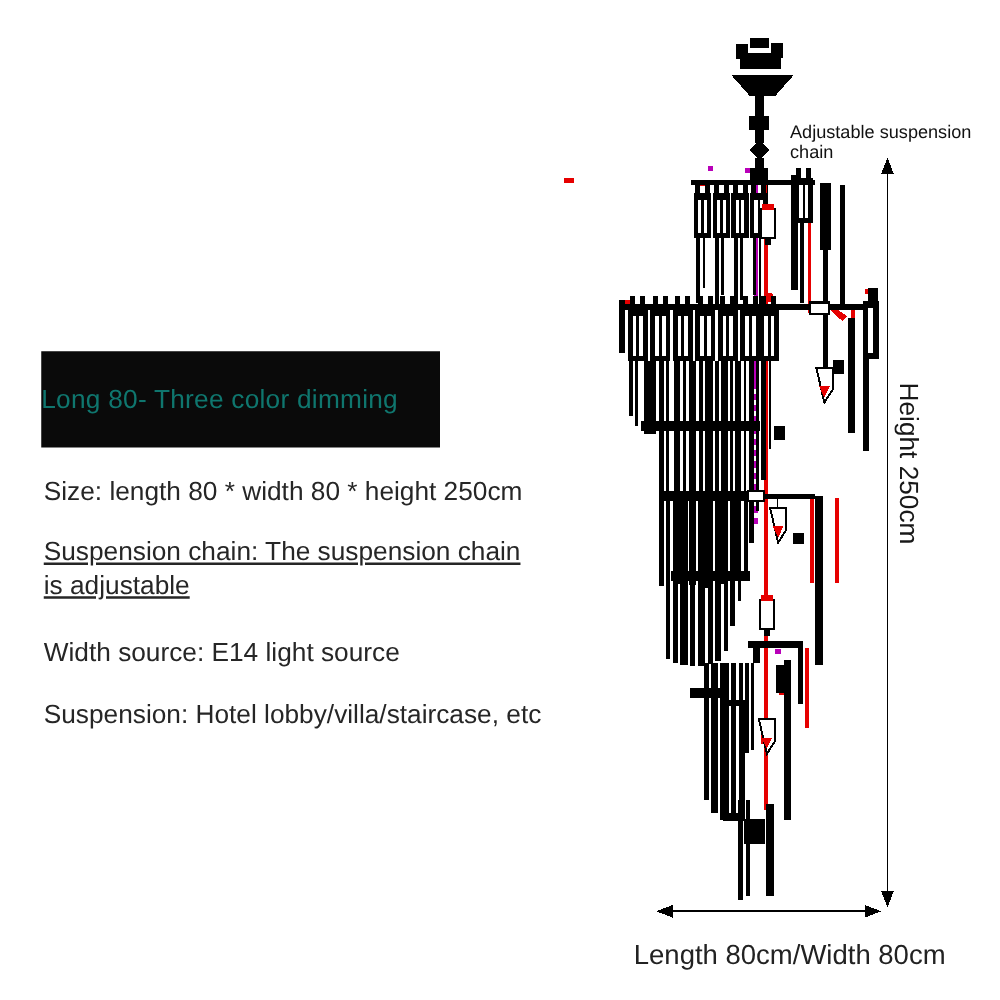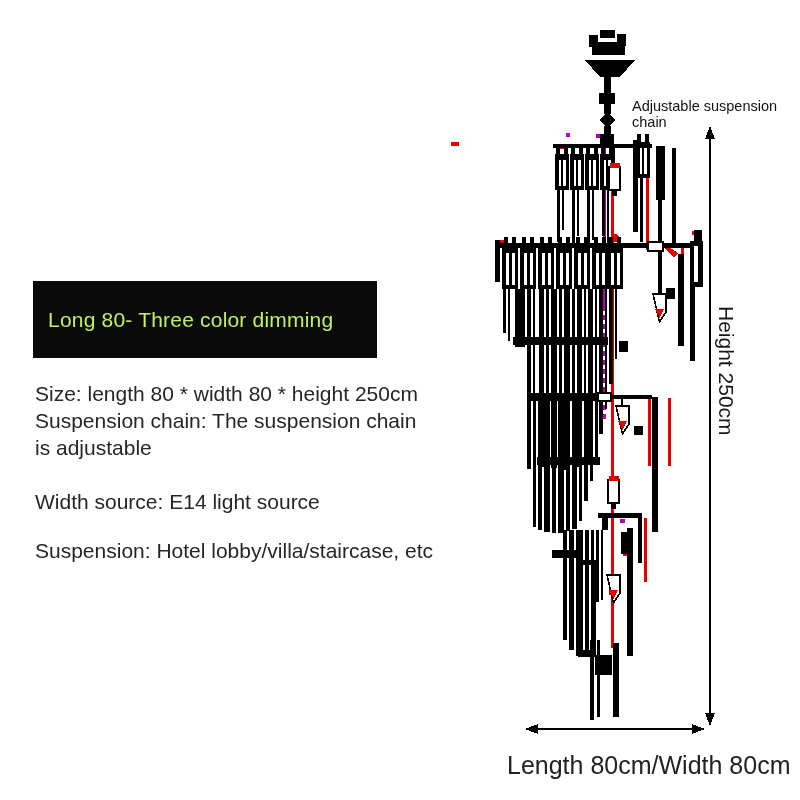--- a/index.html
+++ b/index.html
@@ -1,31 +1,31 @@
 <!DOCTYPE html>
 <html><head>
 <meta charset="utf-8">
 <style>
   html,body{margin:0;padding:0;background:#fff;}
   .canvas{position:relative;width:800px;height:800px;background:#ffffff;overflow:hidden;
           font-family:"Liberation Sans", sans-serif;}
   .canvas svg{position:absolute;left:0;top:0;}
-  .badge{position:absolute;left:33px;top:281px;width:344px;height:77px;background:#0a0a0a;
-         color:#bef264;font-size:21px;display:flex;align-items:center;padding-left:15px;
+  .badge{position:absolute;left:33px;top:281px;width:319px;height:77px;background:#0a0a0a;
+         color:#0f766e;font-size:21px;display:flex;align-items:center;padding-left:0;
          box-sizing:border-box;letter-spacing:.2px;}
   .specs{position:absolute;left:35px;top:380px;width:458px;color:#262626;font-size:21px;
          line-height:27px;}
   .specs p{margin:0;}
-  .specs p.gap-a{max-width:382px;}
+  .specs p.gap-a{margin-top:21px;max-width:382px;text-decoration:underline;}
   .specs p.gap-b{margin-top:27px;}
   .specs p.gap-c{margin-top:22px;}
   .chain-note{position:absolute;left:632px;top:79px;font-size:14.5px;color:#111;margin-top:19px;}
   .height-label{position:absolute;left:714px;top:306px;font-size:21px;color:#181818;
                 writing-mode:vertical-rl;text-orientation:mixed;}
-  .width-label{position:absolute;left:507px;top:751px;font-size:25px;color:#222;}
+  .width-label{position:absolute;left:507px;top:751px;font-size:22px;color:#222;}
 </style>
 </head>
 <body>
 
 <div class="canvas">
 
   <svg width="800" height="800" viewBox="0 0 800 800">
     <defs>
       <g id="headA">
         <rect x="0" y="8" width="14" height="36"></rect>

